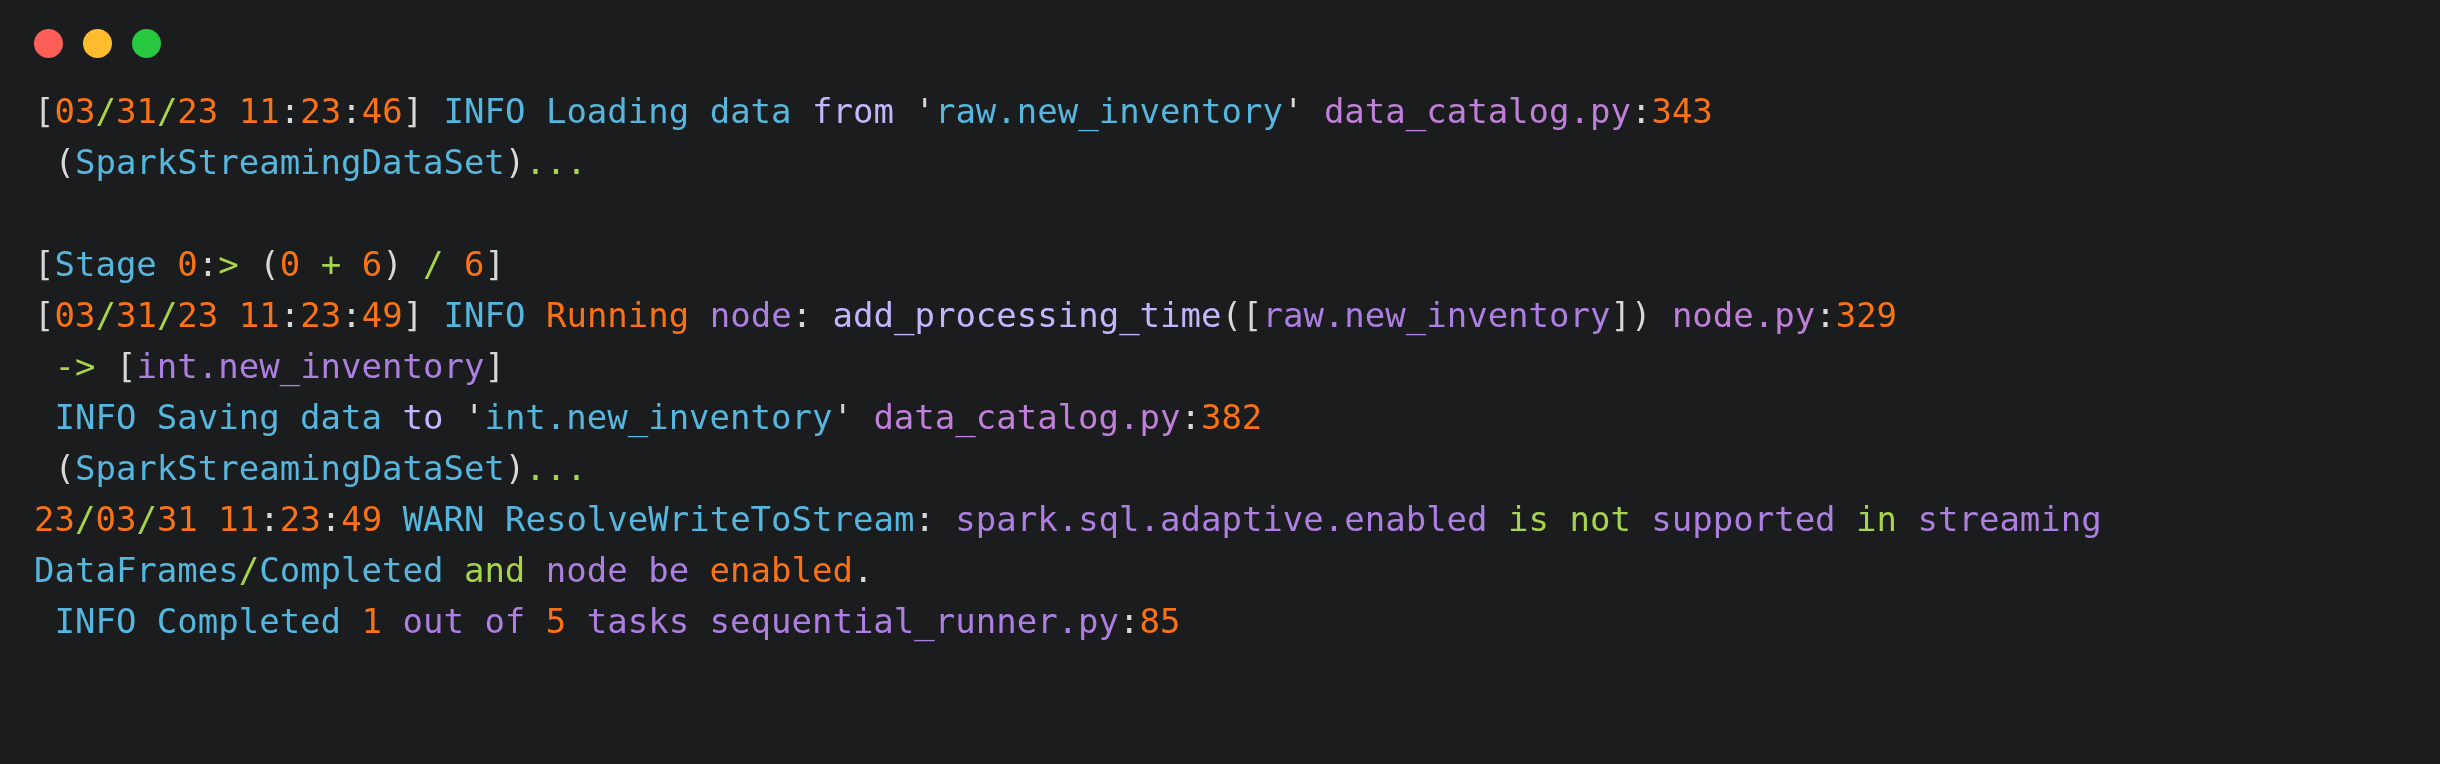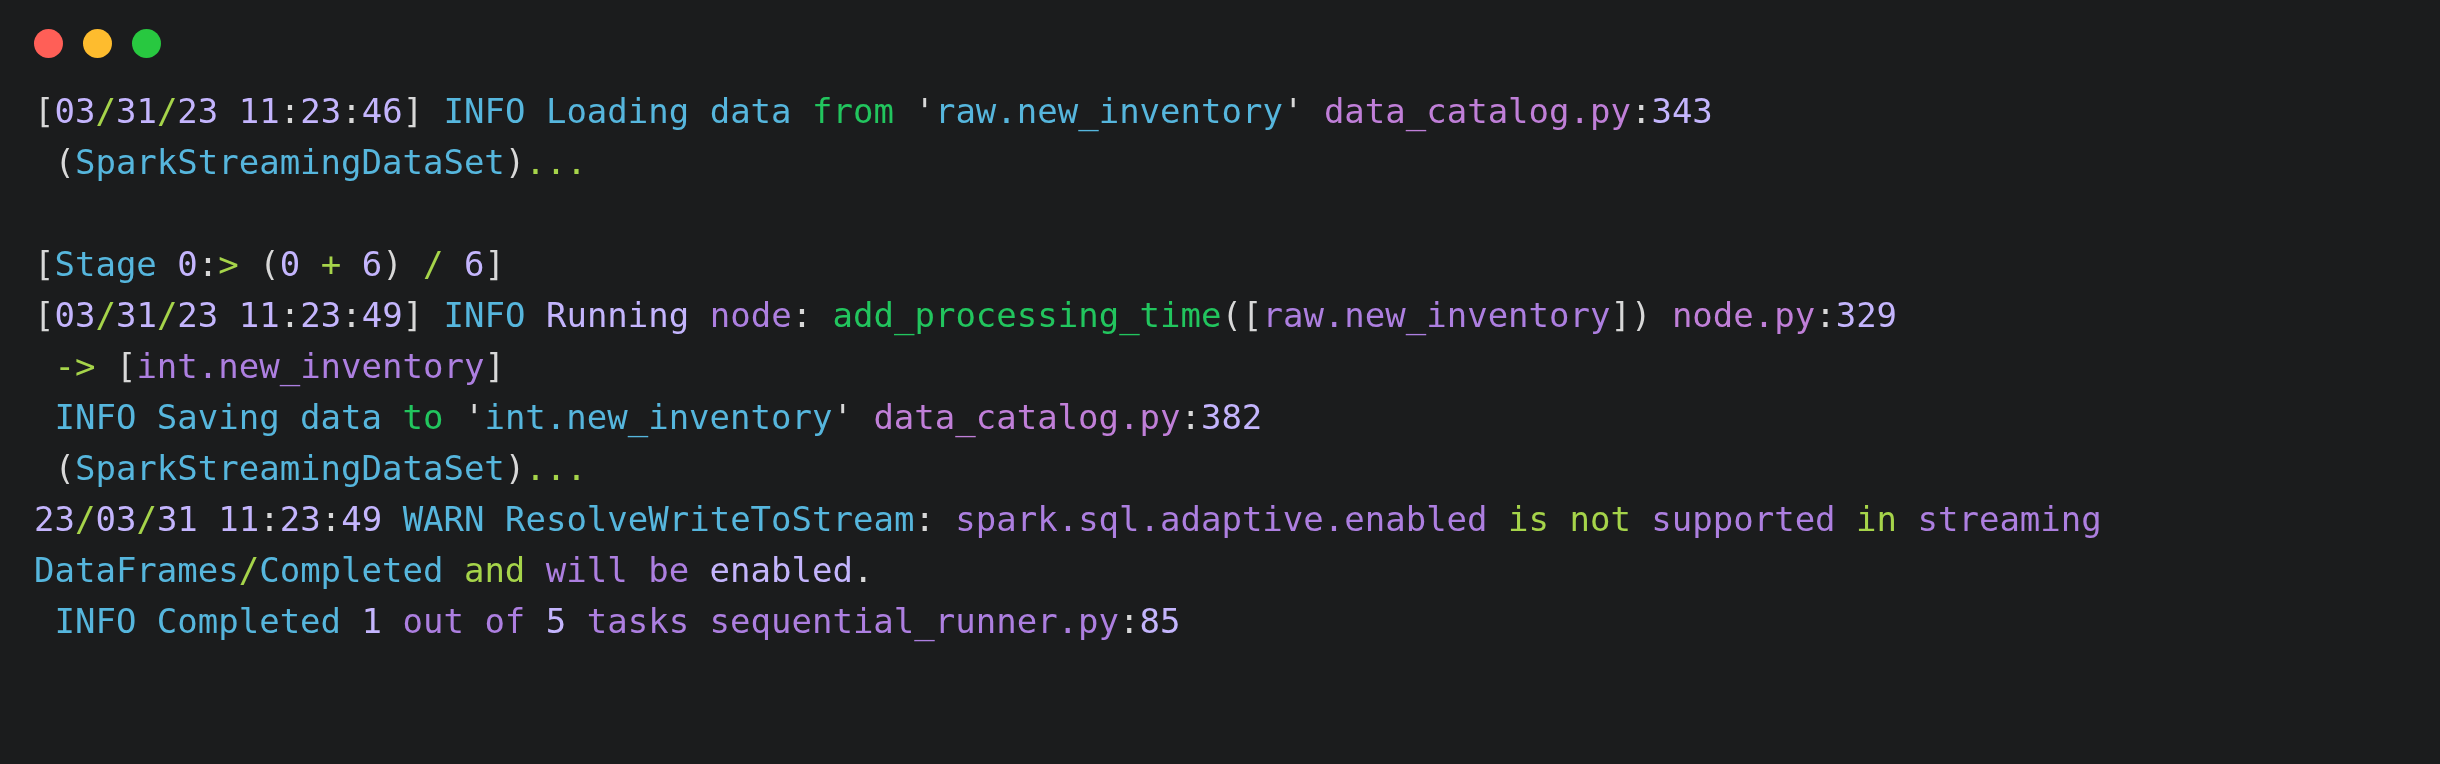--- a/index.html
+++ b/index.html
@@ -48,24 +48,24 @@
     line-height: 51px;
     white-space: pre;
     letter-spacing: 0px;
     font-family: "DejaVu Sans Mono", "Liberation Mono", monospace;
   }
   .log-line.blank {
     height: 51px;
   }
   
   .t-white   { color: #d8d8d8; }
-  .t-red     { color: #c4b5fd; }
+  .t-red     { color: #f97316; }
   .t-green   { color: #a6d44a; }
   .t-cyan    { color: #56b6dd; }
-  .t-gold    { color: #22c55e; }
+  .t-gold    { color: #c4b5fd; }
   .t-purple  { color: #ad7fe0; text-align: center; }
   .t-magenta { color: #c07fd8; text-align: center; }
 </style>
 </head>
 <body>
 
 <div id="terminal-window">
 
   <div id="titlebar">
     <div class="traffic-lights">
@@ -78,17 +78,17 @@
   <div id="console-body">
       <div class="log-line"><span class="t-white">[</span><span class="t-red">03</span><span class="t-green">/</span><span class="t-red">31</span><span class="t-green">/</span><span class="t-red">23</span><span class="t-white"> </span><span class="t-red">11</span><span class="t-white">:</span><span class="t-red">23</span><span class="t-white">:</span><span class="t-red">46</span><span class="t-white">] </span><span class="t-cyan">INFO Loading data </span><span class="t-gold">from</span><span class="t-white"> </span><span class="t-white">'</span><span class="t-cyan">raw.new_inventory</span><span class="t-white">'</span><span class="t-white"> </span><span class="t-magenta">data_catalog.py</span><span class="t-white">:</span><span class="t-red">343</span></div>
       <div class="log-line"><span class="t-white"> (</span><span class="t-cyan">SparkStreamingDataSet</span><span class="t-white">)</span><span class="t-green">...</span></div>
       <div class="log-line blank"></div>
       <div class="log-line"><span class="t-white">[</span><span class="t-cyan">Stage</span><span class="t-white"> </span><span class="t-red">0</span><span class="t-white">:</span><span class="t-green">&gt;</span><span class="t-white"> (</span><span class="t-red">0</span><span class="t-white"> </span><span class="t-green">+</span><span class="t-white"> </span><span class="t-red">6</span><span class="t-white">) </span><span class="t-green">/</span><span class="t-white"> </span><span class="t-red">6</span><span class="t-white">]</span></div>
       <div class="log-line"><span class="t-white">[</span><span class="t-red">03</span><span class="t-green">/</span><span class="t-red">31</span><span class="t-green">/</span><span class="t-red">23</span><span class="t-white"> </span><span class="t-red">11</span><span class="t-white">:</span><span class="t-red">23</span><span class="t-white">:</span><span class="t-red">49</span><span class="t-white">] </span><span class="t-cyan">INFO</span><span class="t-white"> </span><span class="t-red">Running</span><span class="t-white"> </span><span class="t-purple">node</span><span class="t-white">: </span><span class="t-gold">add_processing_time</span><span class="t-white">([</span><span class="t-purple">raw.new_inventory</span><span class="t-white">]) </span><span class="t-magenta">node.py</span><span class="t-white">:</span><span class="t-red">329</span></div>
       <div class="log-line"><span class="t-white"> </span><span class="t-green">-&gt;</span><span class="t-white"> [</span><span class="t-purple">int.new_inventory</span><span class="t-white">]</span></div>
       <div class="log-line"><span class="t-white"> </span><span class="t-cyan">INFO Saving data </span><span class="t-gold">to</span><span class="t-white"> </span><span class="t-white">'</span><span class="t-cyan">int.new_inventory</span><span class="t-white">'</span><span class="t-white"> </span><span class="t-magenta">data_catalog.py</span><span class="t-white">:</span><span class="t-red">382</span></div>
       <div class="log-line"><span class="t-white"> (</span><span class="t-cyan">SparkStreamingDataSet</span><span class="t-white">)</span><span class="t-green">...</span></div>
       <div class="log-line"><span class="t-red">23</span><span class="t-green">/</span><span class="t-red">03</span><span class="t-green">/</span><span class="t-red">31</span><span class="t-white"> </span><span class="t-red">11</span><span class="t-white">:</span><span class="t-red">23</span><span class="t-white">:</span><span class="t-red">49</span><span class="t-white"> </span><span class="t-cyan">WARN ResolveWriteToStream</span><span class="t-white">: </span><span class="t-purple">spark.sql.adaptive.enabled</span><span class="t-white"> </span><span class="t-green">is not</span><span class="t-white"> </span><span class="t-purple">supported</span><span class="t-white"> </span><span class="t-green">in</span><span class="t-white"> </span><span class="t-purple">streaming</span></div>
-      <div class="log-line"><span class="t-cyan">DataFrames</span><span class="t-green">/</span><span class="t-cyan">Completed</span><span class="t-white"> </span><span class="t-green">and</span><span class="t-white"> </span><span class="t-purple">will be</span><span class="t-white"> </span><span class="t-red">enabled</span><span class="t-white">.</span></div>
+      <div class="log-line"><span class="t-cyan">DataFrames</span><span class="t-green">/</span><span class="t-cyan">Completed</span><span class="t-white"> </span><span class="t-green">and</span><span class="t-white"> </span><span class="t-purple">node be</span><span class="t-white"> </span><span class="t-red">enabled</span><span class="t-white">.</span></div>
       <div class="log-line"><span class="t-white"> </span><span class="t-cyan">INFO Completed</span><span class="t-white"> </span><span class="t-red">1</span><span class="t-white"> </span><span class="t-purple">out of</span><span class="t-white"> </span><span class="t-red">5</span><span class="t-white"> </span><span class="t-purple">tasks sequential_runner.py</span><span class="t-white">:</span><span class="t-red">85</span></div>
     </div>
 
 </div>
 
 </body></html>

